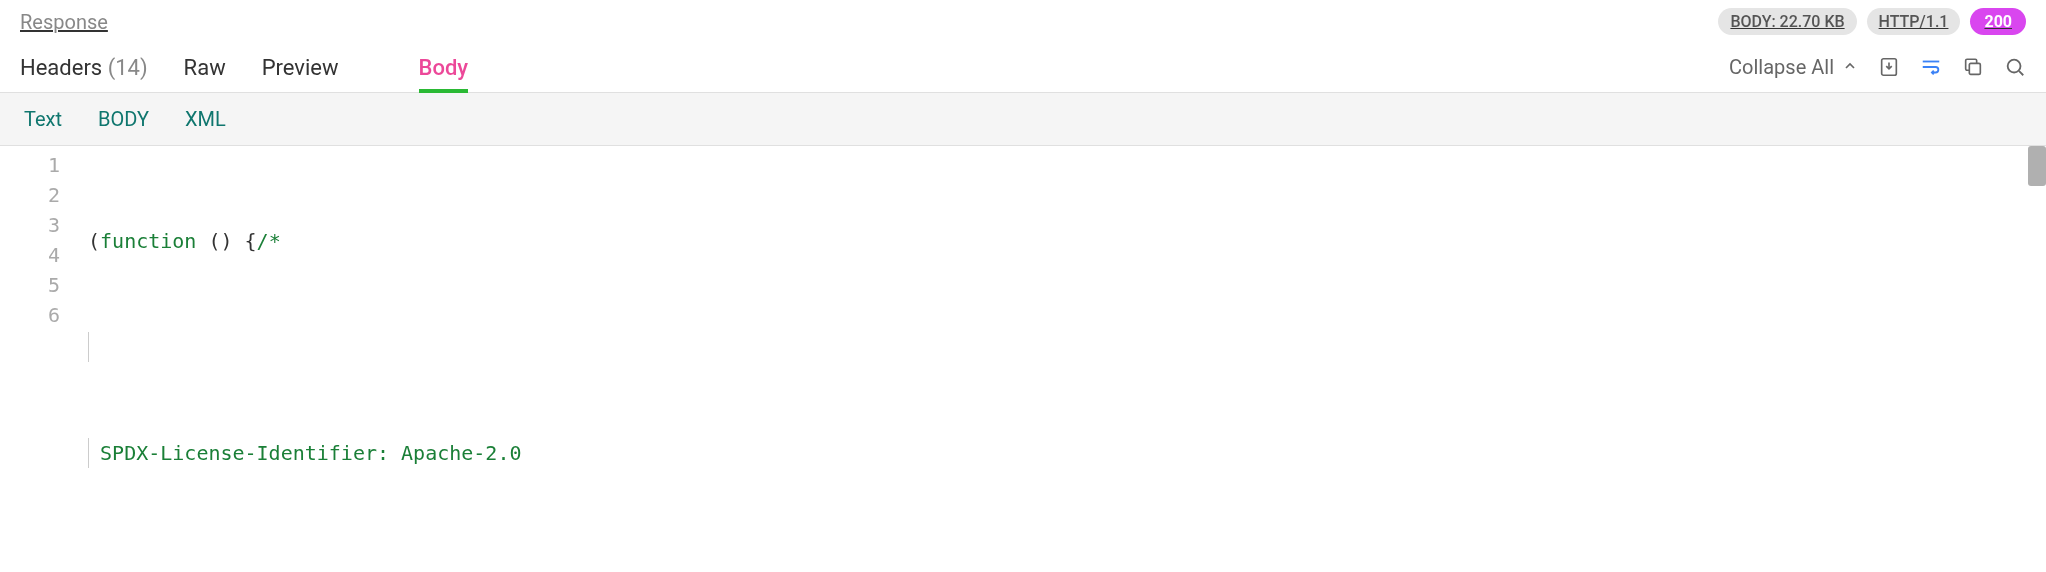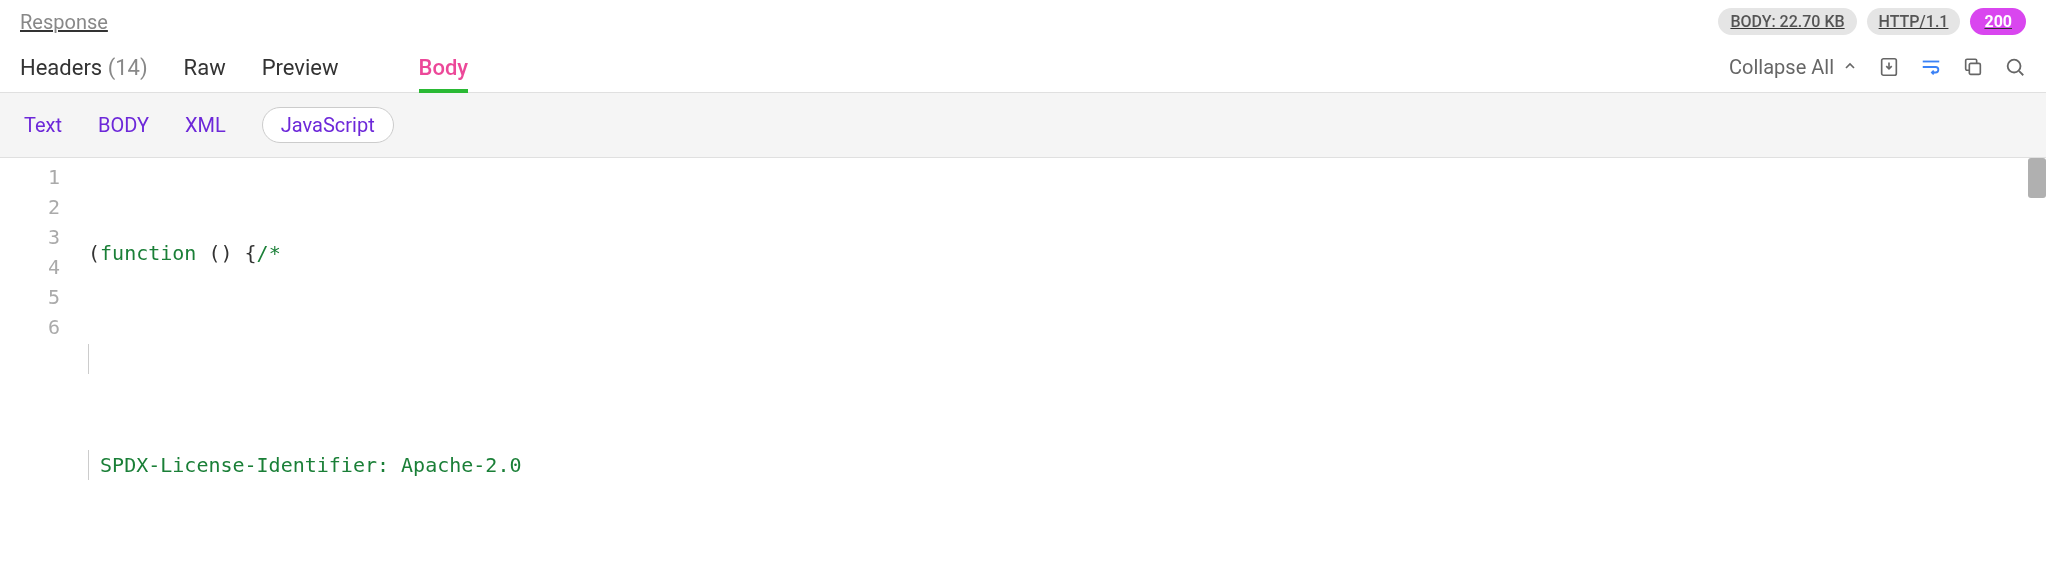--- a/index.html
+++ b/index.html
@@ -98,21 +98,21 @@
   .subtabs-row {
     background: #f5f5f5;
     border-bottom: 1px solid #e0e0e0;
     padding: 14px 24px;
     display: flex;
     gap: 36px;
     align-items: center;
   }
   .subtab {
     font-size: 20px;
-    color: #6d28d9;
+    color: #0f766e;
     cursor: pointer;
   }
   .subtab.active {
     background: #fff;
     border: 1px solid #ccc;
     border-radius: 20px;
     padding: 5px 18px;
   }
   .code-area {
     display: flex;
@@ -217,21 +217,20 @@
           <line x1="21" y1="21" x2="16.5" y2="16.5"></line>
         </svg>
     </div>
   </div>
 </div>
 
 <div class="subtabs-row">
   <div class="subtab">Text</div>
   <div class="subtab">BODY</div>
   <div class="subtab">XML</div>
-  <div class="subtab active">JavaScript</div>
 </div>
 
 <div class="code-area">
   <div class="gutter">
     <div>1</div>
     <div>2</div>
     <div>3</div>
     <div>4</div>
     <div>5</div>
     <div>6</div>

